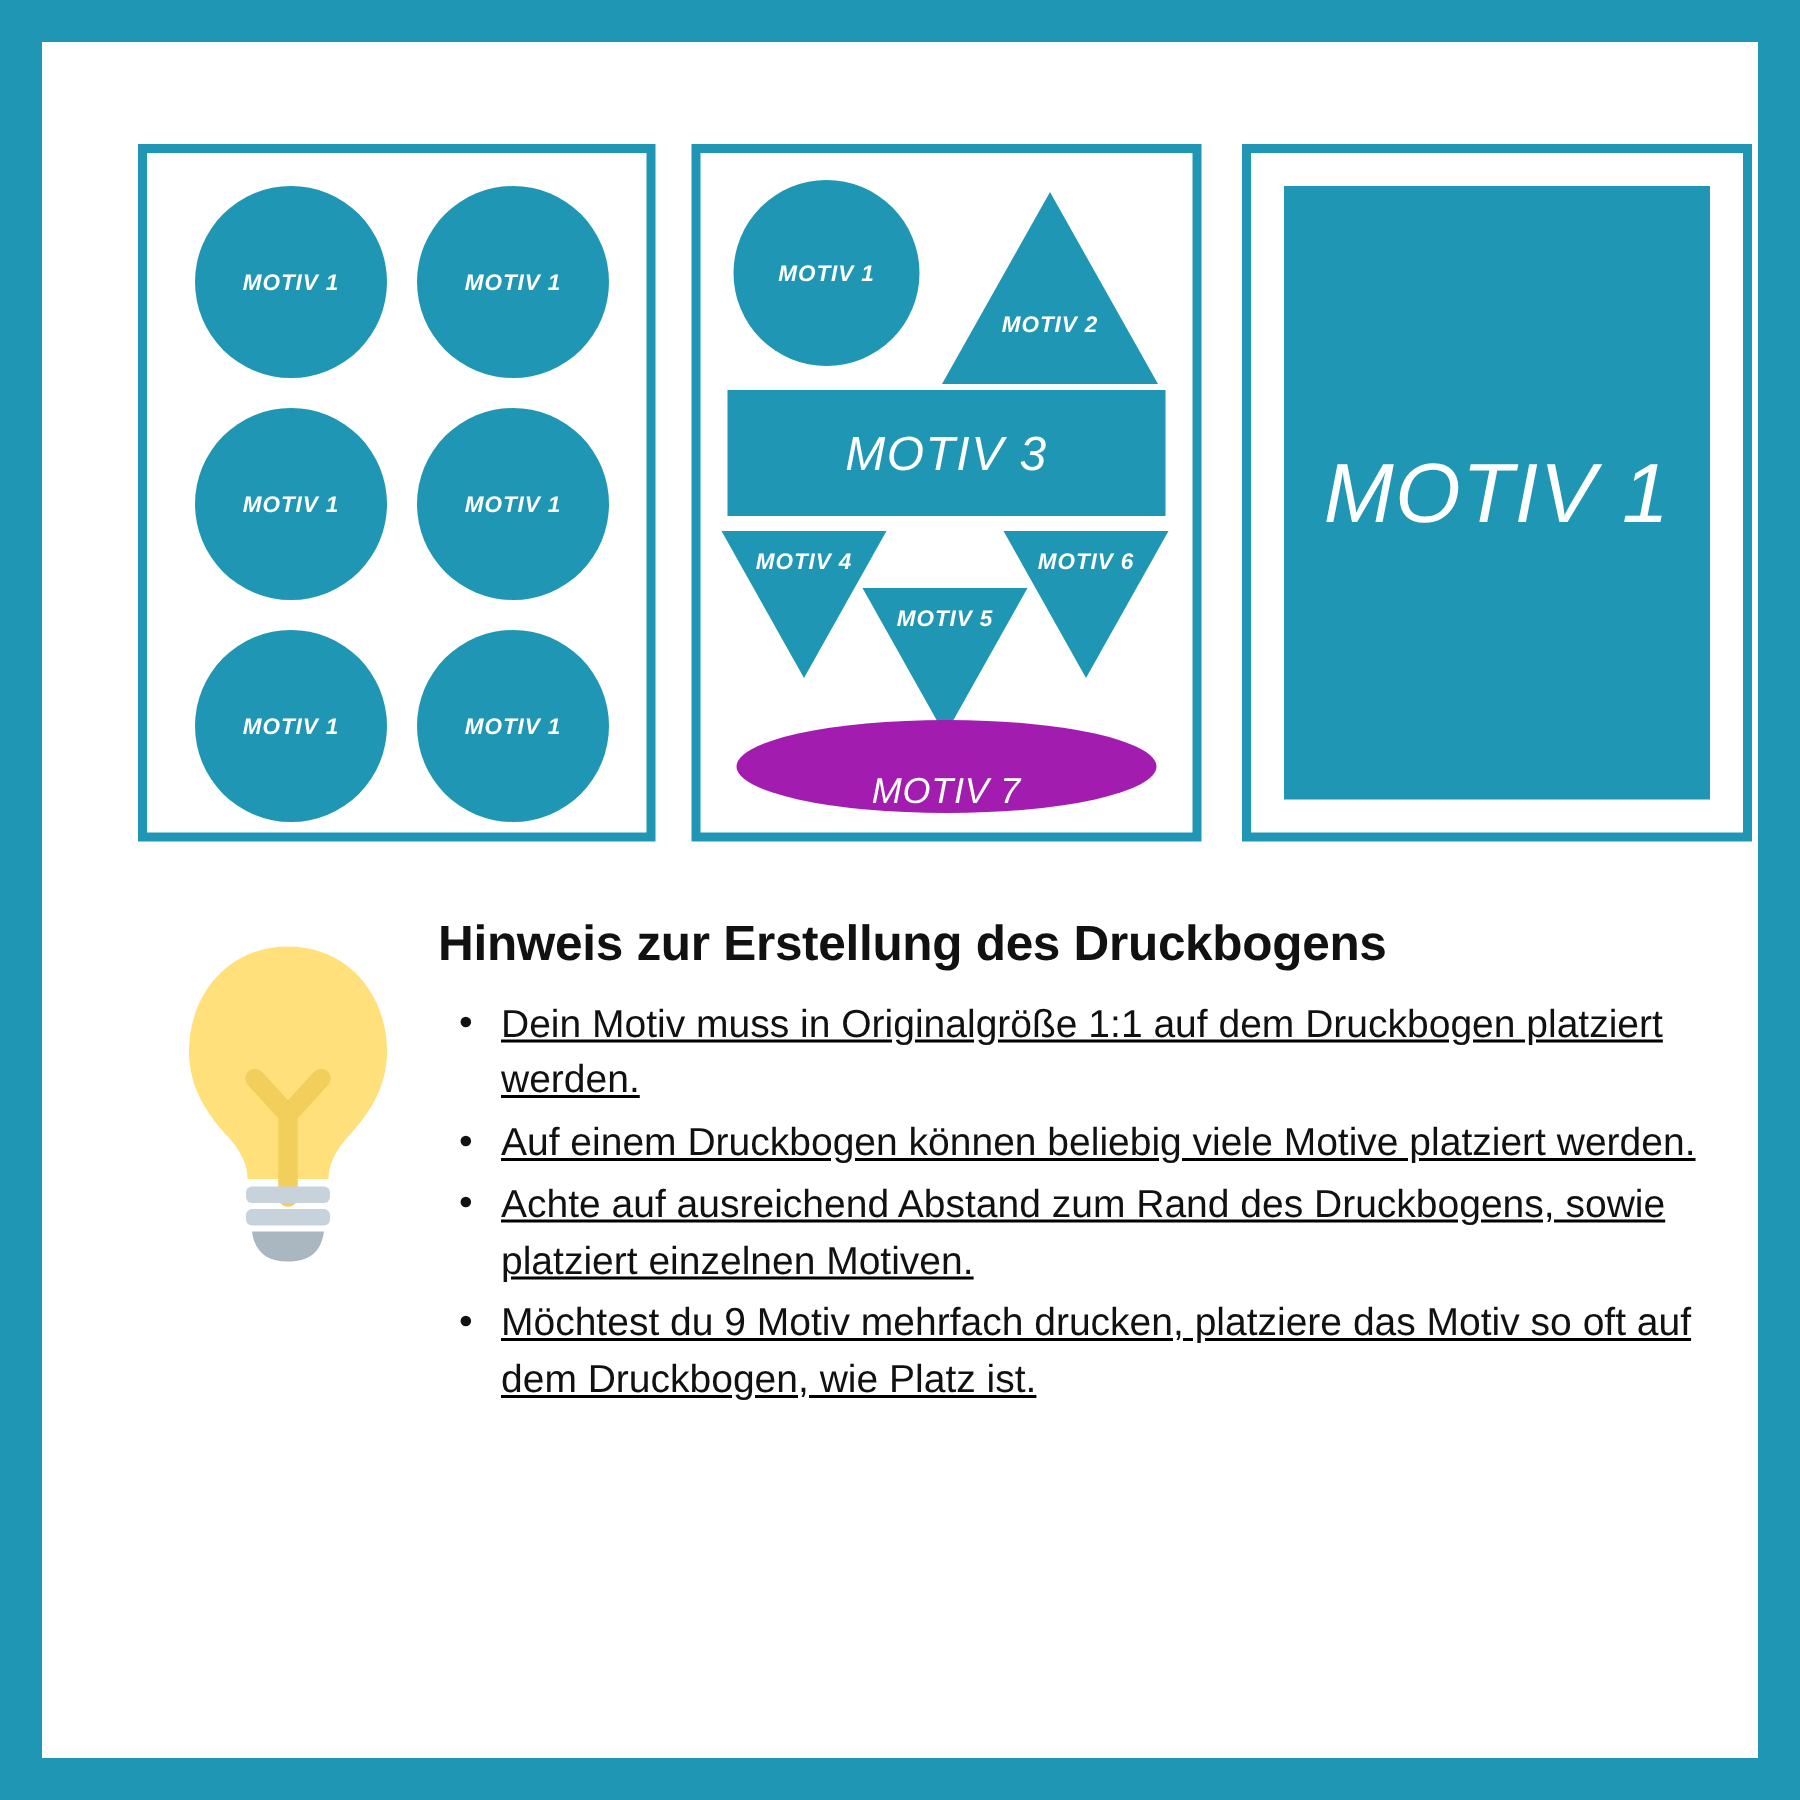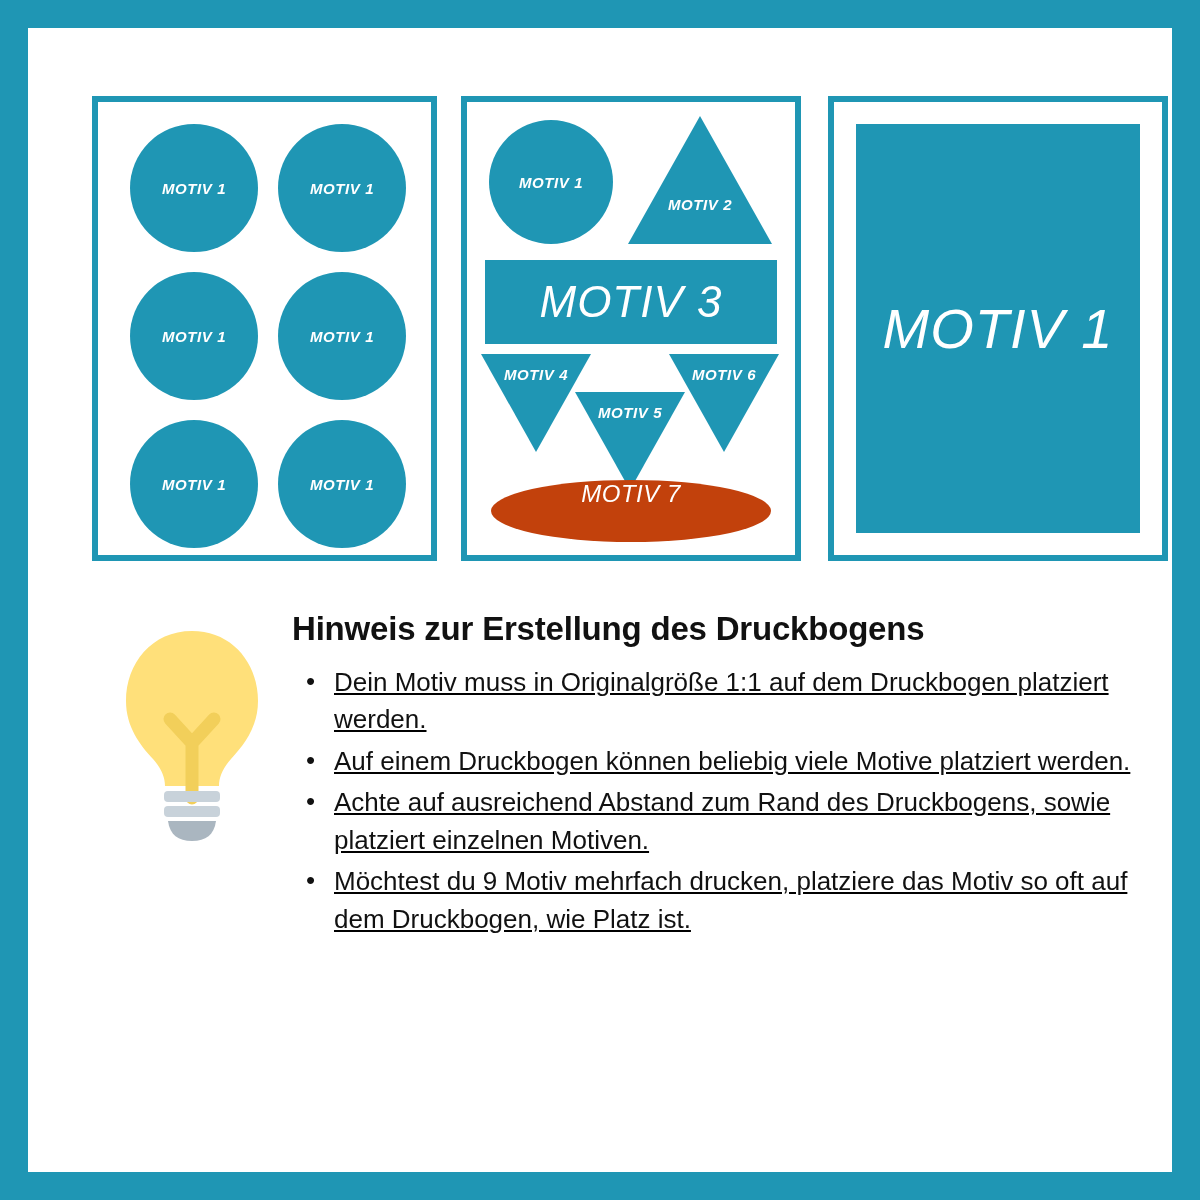--- a/index.html
+++ b/index.html
@@ -92,29 +92,29 @@
     letter-spacing: 0.6px;
   }
   .rect-band {
     background: #1f96b4;
     display: flex;
     align-items: center;
     justify-content: center;
     color: #ffffff;
   }
   .band-text {
-    font-size: 44px;
+    font-size: 32px;
     font-weight: 400;
     letter-spacing: 1px;
   }
   .ellipse {
-    background: #c2410c;
+    background: #a21caf;
     border-radius: 50%;
     display: flex;
-    align-items: flex-start;
+    align-items: flex-end;
     justify-content: center;
     color: #ffffff;
   }
   .ellipse-text {
     font-size: 24px;
     letter-spacing: 0.5px;
   }
 
   
   .big-block {
@@ -206,21 +206,21 @@
         <span class="motif-label">MOTIV 1</span>
       </div>
     </div>
 
     <div class="sheet" id="sheet-2">
 
       <div class="shape circle2" style="left:22px; top:18px;">
         <span class="motif-label">MOTIV 1</span>
       </div>
 
-      <div class="shape" style="left:158px; top:14px; width:150px; height:130px;">
+      <div class="shape" style="left:158px; top:26px; width:150px; height:130px;">
         <div class="tri-up" style="position:absolute; left:3px; top:0;"></div>
         <span class="tri-label" style="left:0; top:80px;">MOTIV 2</span>
       </div>
 
       <div class="shape rect-band" style="left:18px; top:158px; width:292px; height:84px;">
         <span class="band-text">MOTIV 3</span>
       </div>
 
       <div class="shape" style="left:14px; top:252px; width:110px; height:100px;">
         <div class="tri-down" style="position:absolute; left:0; top:0;"></div>

